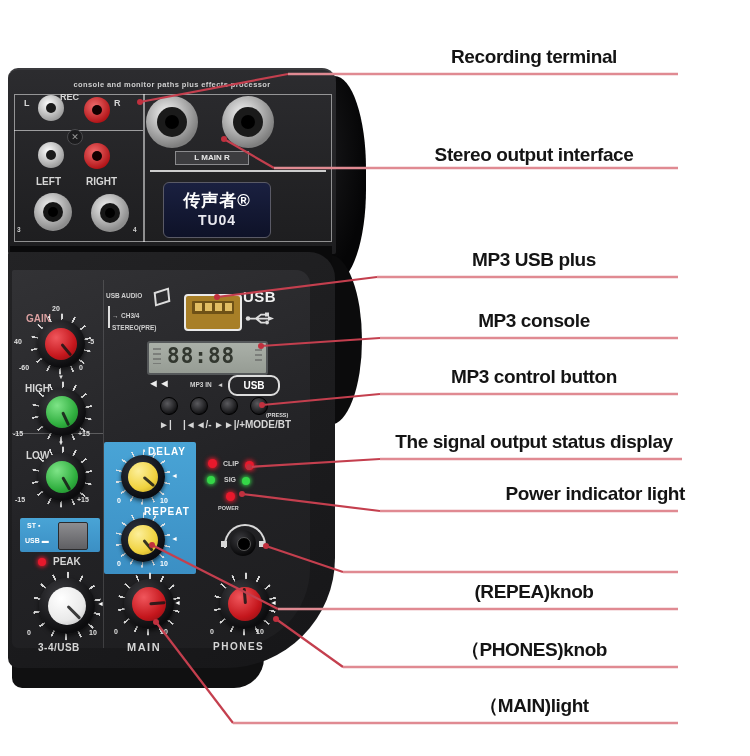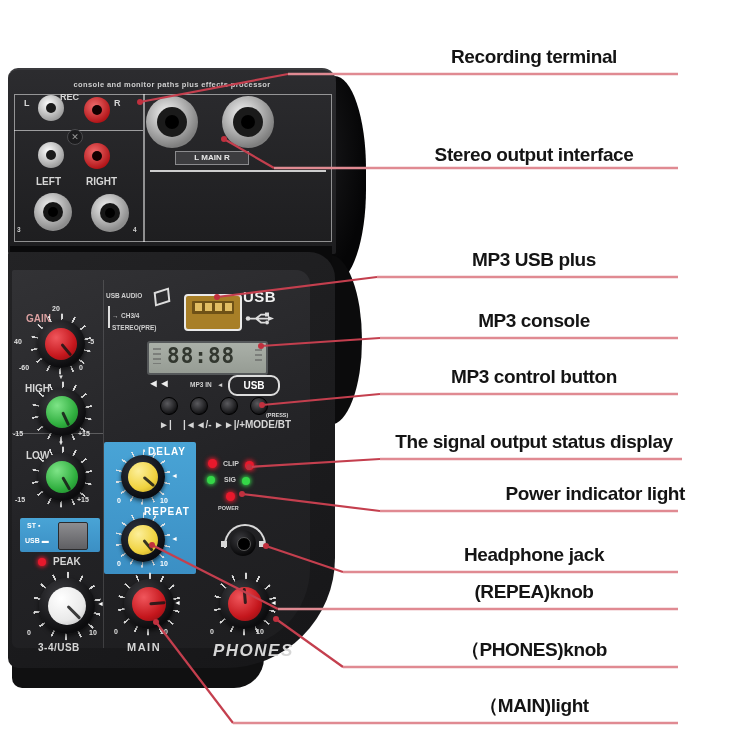--- a/index.html
+++ b/index.html
@@ -118,20 +118,24 @@
     <div class="abs" style="left:19px;top:19px;width:14px;height:14px;border-radius:50%;background:#000;"></div>
     </div>
   <div class="abs over ts" style="left:222px;top:96px;width:52px;height:52px;background:radial-gradient(circle at 40% 35%,#f5f5f5,#7e7e7e 72%);">
     <div class="abs" style="left:11px;top:11px;width:30px;height:30px;border-radius:50%;background:#1a1a1a;"></div>
     <div class="abs" style="left:19px;top:19px;width:14px;height:14px;border-radius:50%;background:#000;"></div>
     </div>
 
   <div class="abs over nw" style="left:175px;top:151px;width:72px;height:12px;background:#3c3c3f;border:1px solid #8a8a8d;color:#e8e8e8;font-size:8px;font-weight:bold;text-align:center;line-height:12px;">L  MAIN  R</div>
   <div class="abs over line" style="left:150px;top:170px;width:176px;height:1.5px;background:#cdcdcd;"></div>
 
+  <div class="abs over" style="left:163px;top:182px;width:106px;height:54px;background:linear-gradient(#1a2040,#0e1228);border:1px solid #5a5a66;border-radius:6px;text-align:center;">
+    <div style="margin-top:6px;font-size:17px;font-weight:bold;color:#fff;letter-spacing:1px;">传声者®</div>
+    <div style="font-size:14px;font-weight:bold;color:#e9e9ef;letter-spacing:1px;">TU04</div>
+  </div>
 
   <div class="abs over line" style="left:103px;top:280px;width:1px;height:368px;background:rgba(255,255,255,.14);"></div>
   <div class="abs over line" style="left:12px;top:433px;width:91px;height:1px;background:rgba(255,255,255,.25);"></div>
 
   <div class="abs over wt" style="left:26px;top:313px;color:#dba0a0;">GAIN</div>
   <div class="abs over scale" style="left:52px;top:305px;">20</div>
   <div class="abs over scale" style="left:14px;top:338px;">40</div>
   <div class="abs over scale" style="left:88px;top:338px;">-5</div>
   <div class="abs over scale" style="left:19px;top:364px;">-60</div>
   <div class="abs over scale" style="left:79px;top:364px;">0</div>
@@ -288,21 +292,21 @@
   <div class="abs over" style="left:212px;top:571px;width:66px;height:66px;">
     <div class="ticks" style="left:0;top:0;width:66px;height:66px;"></div>
     <div class="kbody" style="left:8px;top:8px;width:50px;height:50px;"></div>
     <div class="kcap cred" style="left:16px;top:16px;width:34px;height:34px;">
         <div class="ptr" style="--a:175deg;height:16px;"></div>
       </div>
   </div>
   <div class="abs over scale" style="left:210px;top:628px;">0</div>
   <div class="abs over scale" style="left:256px;top:628px;">10</div>
   <div class="abs over scale" style="left:270px;top:599px;color:#fff;">◄</div>
-  <div class="abs over wt" style="left:213px;top:641px;font-size:17px;letter-spacing:1.5px;font-style:italic;">PHONES</div>
+  <div class="abs over wt" style="left:213px;top:641px;font-size:10px;letter-spacing:1.5px;">PHONES</div>
 
   <svg class="lines" width="750" height="756" viewBox="0 0 750 756">
     <g stroke="#c43f4e" stroke-width="2.2" fill="none">
       <polyline points="140,102 288,74"></polyline>
       <polyline points="224,139 274,168"></polyline>
       <polyline points="217,297 377,277"></polyline>
       <polyline points="261,346 380,338"></polyline>
       <polyline points="262,405 380,394"></polyline>
       <polyline points="249,467 380,459"></polyline>
       <polyline points="242,494 380,511"></polyline>
@@ -339,18 +343,17 @@
     </g>
   </svg>
 
   <div class="abs ann" style="top:46px;">Recording terminal</div>
   <div class="abs ann" style="top:144px;">Stereo output interface</div>
   <div class="abs ann" style="top:249px;">MP3 USB plus</div>
   <div class="abs ann" style="top:310px;">MP3 console</div>
   <div class="abs ann" style="top:366px;">MP3 control button</div>
   <div class="abs ann" style="top:431px;">The signal output status display</div>
   <div class="abs ann" style="top:483px;text-align:right;">Power indicator light</div>
-  <div class="abs ann" style="top:544px;">Headphone jack</div>
   <div class="abs ann" style="top:639px;">（PHONES)knob</div>
   <div class="abs ann" style="top:581px;">(REPEA)knob</div>
   <div class="abs ann" style="top:695px;">（MAIN)light</div>
 
 </div>
 
 </body></html>

